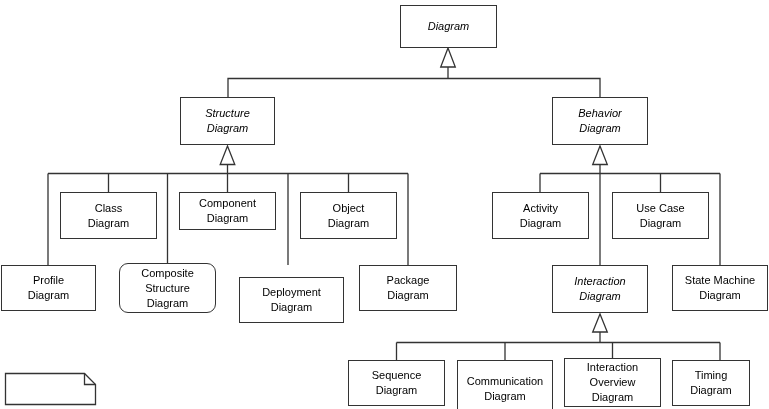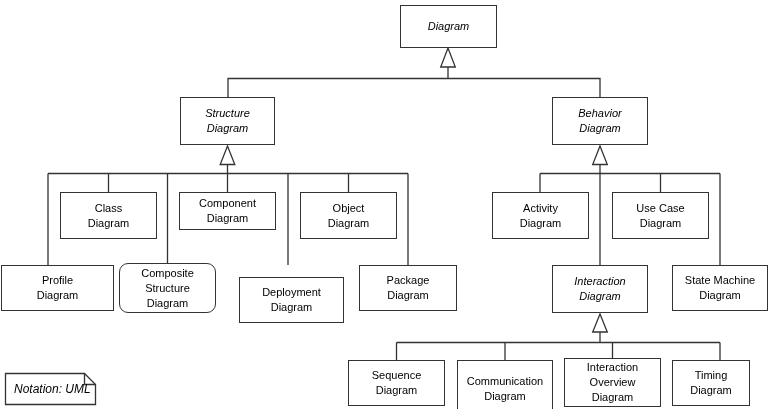--- a/index.html
+++ b/index.html
@@ -90,21 +90,21 @@
   <div class="node abstract" style="left:552px; top:97px;  width:96px; height:48px;">Behavior
 Diagram</div>
 
   <div class="node" style="left:60px;  top:192px; width:97px; height:47px;">Class
 Diagram</div>
   <div class="node" style="left:179px; top:192px; width:97px; height:38px;">Component
 Diagram</div>
   <div class="node" style="left:300px; top:192px; width:97px; height:47px;">Object
 Diagram</div>
 
-  <div class="node" style="left:1px;   top:265px; width:113px; height:46px;">Profile
+  <div class="node" style="left:1px;   top:265px; width:95px; height:46px;">Profile
 Diagram</div>
   <div class="node" style="left:119px; top:263px; width:97px; height:50px;border-radius:9px;">Composite
 Structure
 Diagram</div>
   <div class="node" style="left:239px; top:277px; width:105px; height:46px;">Deployment
 Diagram</div>
   <div class="node" style="left:359px; top:265px; width:98px; height:46px;">Package
 Diagram</div>
 
   <div class="node" style="left:492px; top:192px; width:97px; height:47px;">Activity
@@ -120,15 +120,14 @@
   <div class="node" style="left:348px; top:360px; width:97px; height:46px;">Sequence
 Diagram</div>
   <div class="node" style="left:457px; top:360px; width:96px; height:58px;">Communication
 Diagram</div>
   <div class="node" style="left:564px; top:358px; width:97px; height:49px;">Interaction
 Overview
 Diagram</div>
   <div class="node" style="left:672px; top:360px; width:78px; height:46px;">Timing
 Diagram</div>
 
-  <div class="note-text">Notation: UML</div>
 
 </div>
 
 </body></html>

